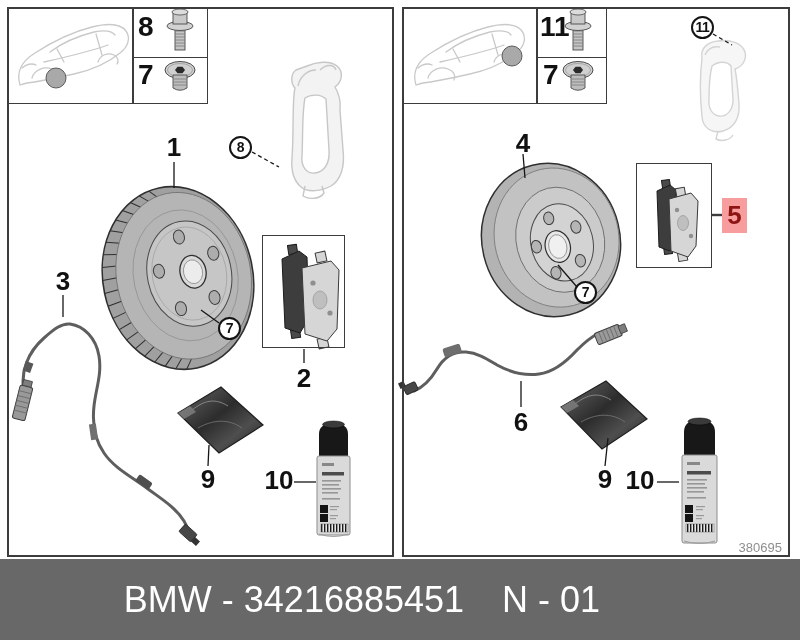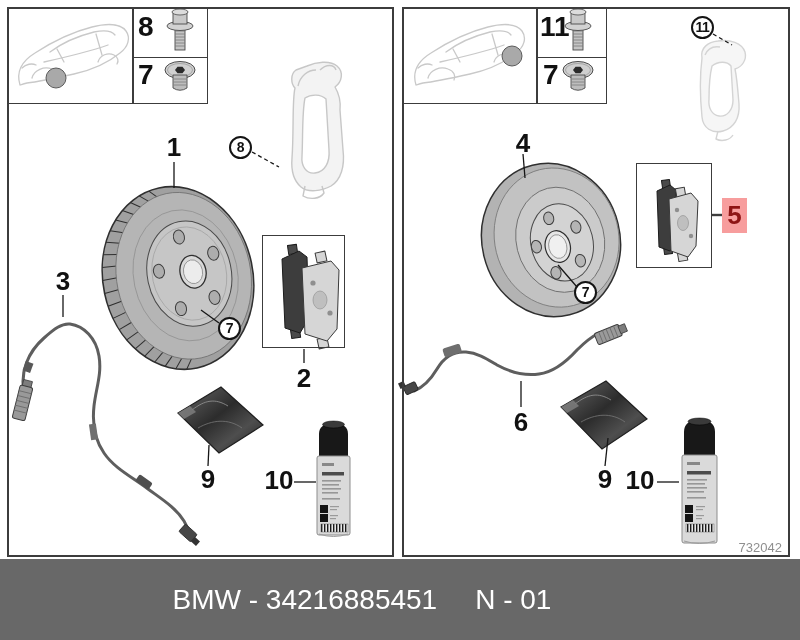--- a/index.html
+++ b/index.html
@@ -13,21 +13,21 @@
   .pn{position:absolute;width:44px;text-align:center;font-weight:bold;font-size:26px;
       line-height:32px;color:#111;}
   .pn-legend{position:absolute;font-weight:bold;font-size:28px;color:#111;line-height:28px;}
   .circ{position:absolute;width:23px;height:23px;border:2px solid #141414;border-radius:50%;
         background:#fff;box-sizing:border-box;text-align:center;font-weight:bold;font-size:14px;
         line-height:19px;color:#111;letter-spacing:-0.5px;}
   .hl{position:absolute;left:722px;top:198px;width:25px;height:35px;background:#f79d9d;
       color:#8e1414;font-weight:bold;font-size:26px;line-height:35px;text-align:center;}
   .footer{position:absolute;left:0;top:559px;width:800px;height:81px;background:#686868;
           display:flex;align-items:center;justify-content:center;gap:38px;padding-right:76px;
-          box-sizing:border-box;color:#fff;font-size:28px;}
+          box-sizing:border-box;color:#fff;font-size:36px;}
   .dwgnum{position:absolute;left:722px;top:540px;width:60px;text-align:right;
           font-size:13px;color:#8f8f8f;}
 </style>
 </head>
 <body>
 
 <div class="stage">
 
   <svg class="art" width="800" height="640" viewBox="0 0 800 640">
     <defs>
@@ -311,19 +311,19 @@
   <div class="pn" style="left:583px;top:463px;">9</div>
   <div class="pn" style="left:618px;top:464px;">10</div>
 
   <div class="circ" style="left:229px;top:136px;">8</div>
   <div class="circ" style="left:218px;top:317px;">7</div>
   <div class="circ" style="left:691px;top:16px;">11</div>
   <div class="circ" style="left:574px;top:281px;">7</div>
 
   <div class="hl">5</div>
 
-  <div class="dwgnum">732042</div>
+  <div class="dwgnum">380695</div>
 
   <div class="footer">
     <span>BMW - 34216885451</span>
     <span>N - 01</span>
   </div>
 </div>
 
 </body></html>

